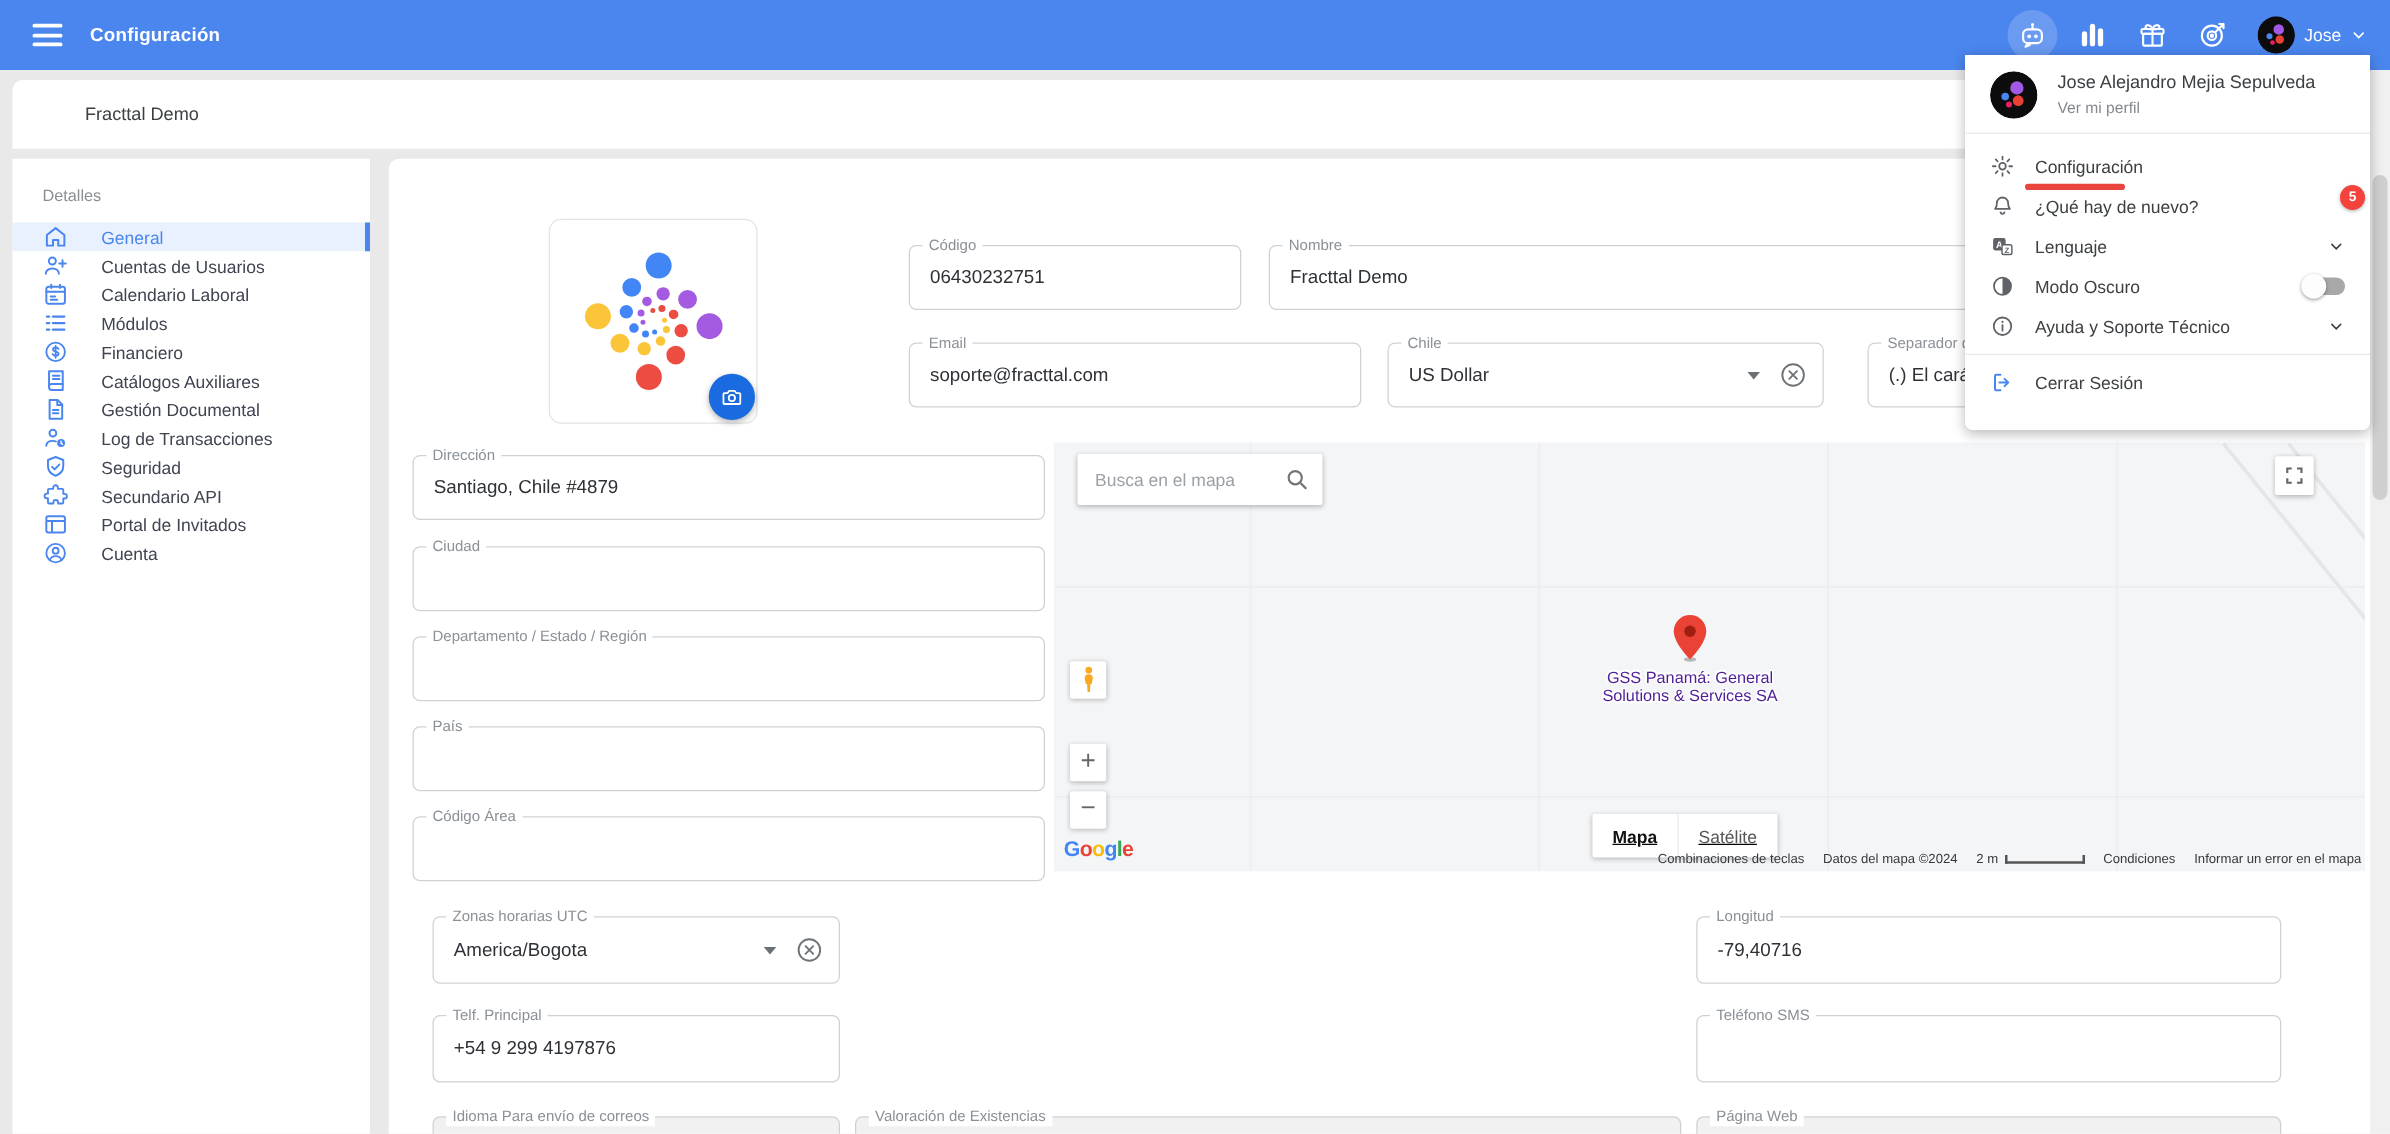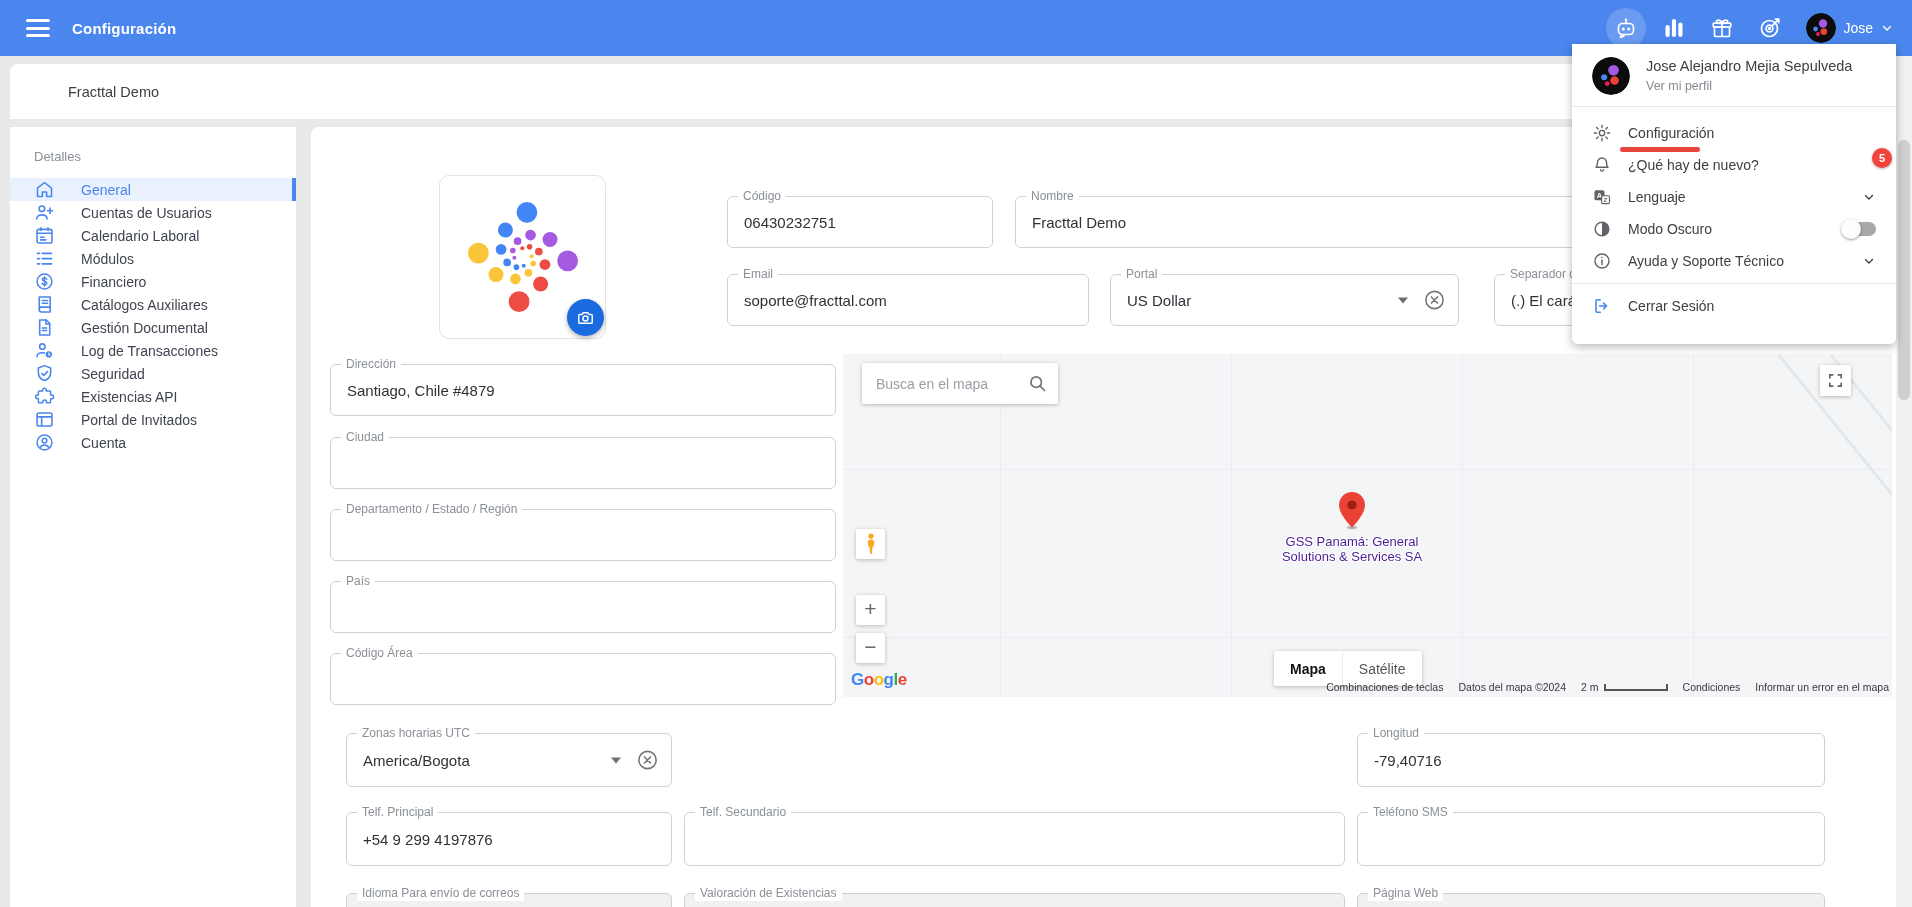--- a/index.html
+++ b/index.html
@@ -78,21 +78,21 @@
   #pegman { position:absolute; left:13px; top:175px; width:29px; height:30px; background:#fff; border-radius:2px;
     box-shadow:0 1px 4px rgba(0,0,0,.25); display:flex; align-items:center; justify-content:center; cursor:pointer; }
   .zoom-btn { position:absolute; left:13px; width:29px; height:30px; background:#fff; border-radius:2px;
     box-shadow:0 1px 4px rgba(0,0,0,.25); color:#666; font-size:21px; line-height:28px; text-align:center; cursor:pointer; }
   #marker { position:absolute; left:495px; top:138px; width:28px; }
   #marker-label { position:absolute; left:389px; top:180px; width:240px; text-align:center; font-size:13px;
     color:#4c1d95; line-height:1.18;
     text-shadow:-1px -1px 0 #fff,1px -1px 0 #fff,-1px 1px 0 #fff,1px 1px 0 #fff,0 1px 0 #fff,0 -1px 0 #fff; }
   #google-logo { position:absolute; left:8px; top:316px; font-size:17px; font-weight:bold; letter-spacing:-.5px; cursor:pointer; }
   #maptype { position:absolute; left:431px; top:297px; display:flex; box-shadow:0 1px 4px rgba(0,0,0,.25);
-    border-radius:2px; overflow:hidden; }
+    border-radius:2px; overflow:hidden;text-decoration:underline; }
   .maptype-btn { height:35px; background:#fff; display:flex; align-items:center; justify-content:center;
     font-size:14px; cursor:pointer; padding:0 16px; }
   .maptype-btn.on { font-weight:bold; color:#111; }
   .maptype-btn.off { color:#565656; border-left:1px solid #ececec; }
   #map-attrib { position:absolute; right:3px; top:327px; display:flex; align-items:center; gap:15px;
     font-size:10.5px; color:#36393d; }
   #map-attrib span { cursor:pointer; white-space:nowrap; }
   #scalebar { display:inline-block; width:64px; height:7px; border-left:2px solid #555;
     border-right:2px solid #555; border-bottom:2px solid #555; margin-left:5px; }
   .scale-wrap { display:flex; align-items:center; }
@@ -267,21 +267,21 @@
         </svg>
       </span>
     <span class="s-lbl">Seguridad</span>
   </div>
   <div class="side-item">
     <span class="s-ico">
         <svg viewBox="0 0 24 24" fill="none" stroke="currentColor" stroke-width="1.7" stroke-linejoin="round">
           <path d="M9.8 4.6a2.1 2.1 0 0 1 4.2 0v1.2h4a1 1 0 0 1 1 1v3.6h1.2a2.1 2.1 0 1 1 0 4.2H19v3.6a1 1 0 0 1-1 1h-3.8v-1.1a2.1 2.1 0 1 0-4.2 0v1.1H6a1 1 0 0 1-1-1v-3.8H4a2.1 2.1 0 1 1 0-4.2h1V6.8a1 1 0 0 1 1-1h3.8z"></path>
         </svg>
       </span>
-    <span class="s-lbl">Existencias API</span>
+    <span class="s-lbl">Secundario API</span>
   </div>
   <div class="side-item">
     <span class="s-ico">
         <svg viewBox="0 0 24 24" fill="none" stroke="currentColor" stroke-width="1.8">
           <rect x="3.5" y="4.5" width="17" height="15" rx="1.8"></rect>
           <path d="M3.5 9h17M8.7 9v10.5"></path>
         </svg>
       </span>
     <span class="s-lbl">Portal de Invitados</span>
   </div>
@@ -349,21 +349,21 @@
   <div class="field" style="left:704px;top:69px;width:840px;height:52px">
     <span class="lbl">Nombre</span>
     <span class="val">Fracttal Demo</span>
   </div>
 
   <div class="field" style="left:416px;top:147px;width:362px;height:52px">
     <span class="lbl">Email</span>
     <span class="val">soporte@fracttal.com</span>
   </div>
   <div class="field" style="left:799px;top:147px;width:349px;height:52px">
-    <span class="lbl">Portal</span>
+    <span class="lbl">Chile</span>
     <span class="val">US Dollar</span>
     <span class="adorn">
       <span class="caret"></span>
       <svg class="clear-btn" viewBox="0 0 24 24" fill="none" stroke="#6f7479" stroke-width="1.6" stroke-linecap="round">
           <circle cx="12" cy="12" r="9"></circle>
           <path d="M8.8 8.8l6.4 6.4M15.2 8.8l-6.4 6.4"></path>
         </svg>
     </span>
   </div>
   <div class="field" style="left:1183px;top:147px;width:361px;height:52px">
@@ -467,24 +467,20 @@
     </span>
   </div>
   <div class="field" style="left:1046px;top:606px;width:468px;height:54px">
     <span class="lbl">Longitud</span>
     <span class="val">-79,40716</span>
   </div>
 
   <div class="field" style="left:35px;top:685px;width:326px;height:54px">
     <span class="lbl">Telf. Principal</span>
     <span class="val">+54 9 299 4197876</span>
-  </div>
-  <div class="field" style="left:373px;top:685px;width:661px;height:54px">
-    <span class="lbl">Telf. Secundario</span>
-    <span class="val"></span>
   </div>
   <div class="field" style="left:1046px;top:685px;width:468px;height:54px">
     <span class="lbl">Teléfono SMS</span>
     <span class="val"></span>
   </div>
 
   <div class="field cut" style="left:35px;top:766px;width:326px;height:54px">
     <span class="lbl">Idioma Para envío de correos</span>
   </div>
   <div class="field cut" style="left:373px;top:766px;width:661px;height:54px">

